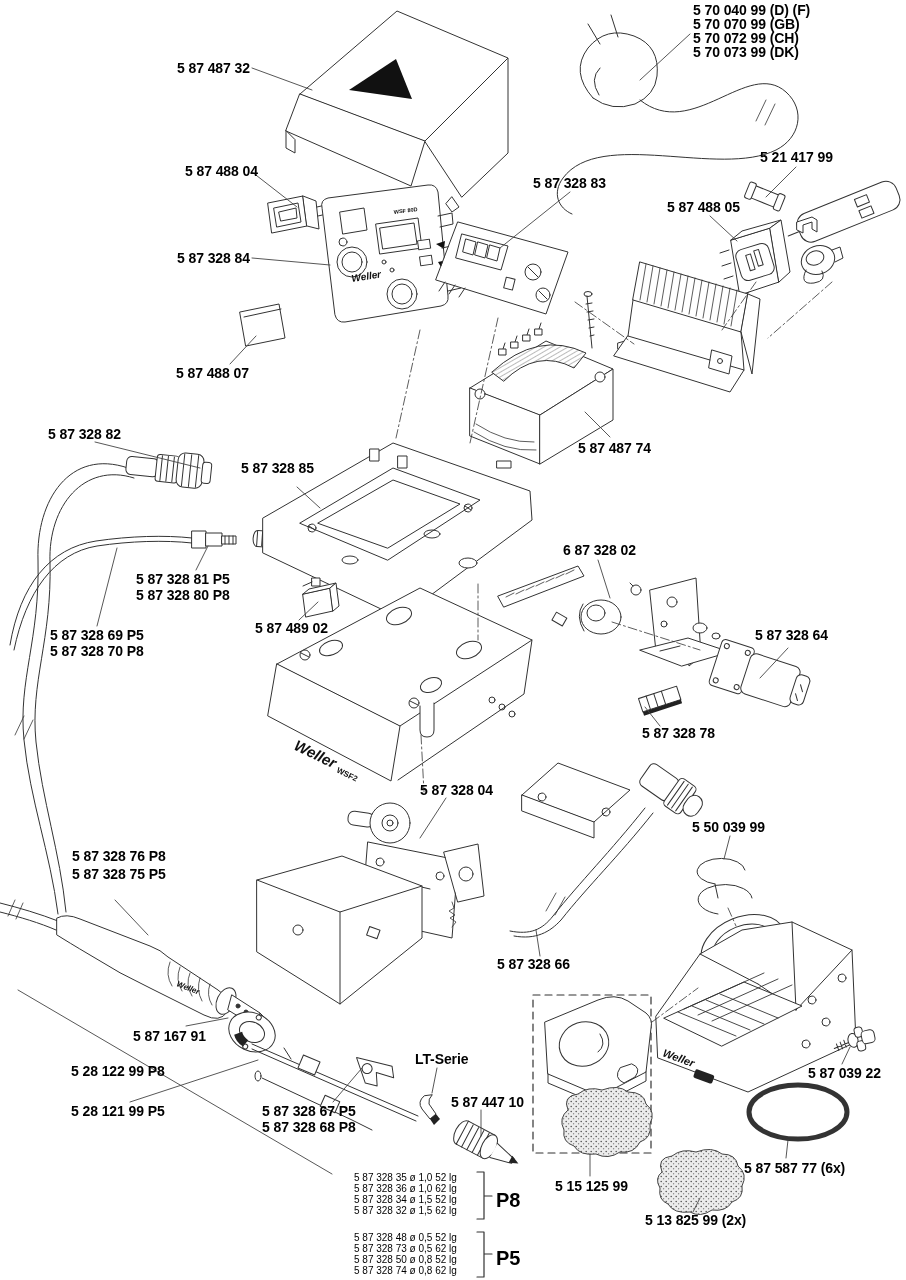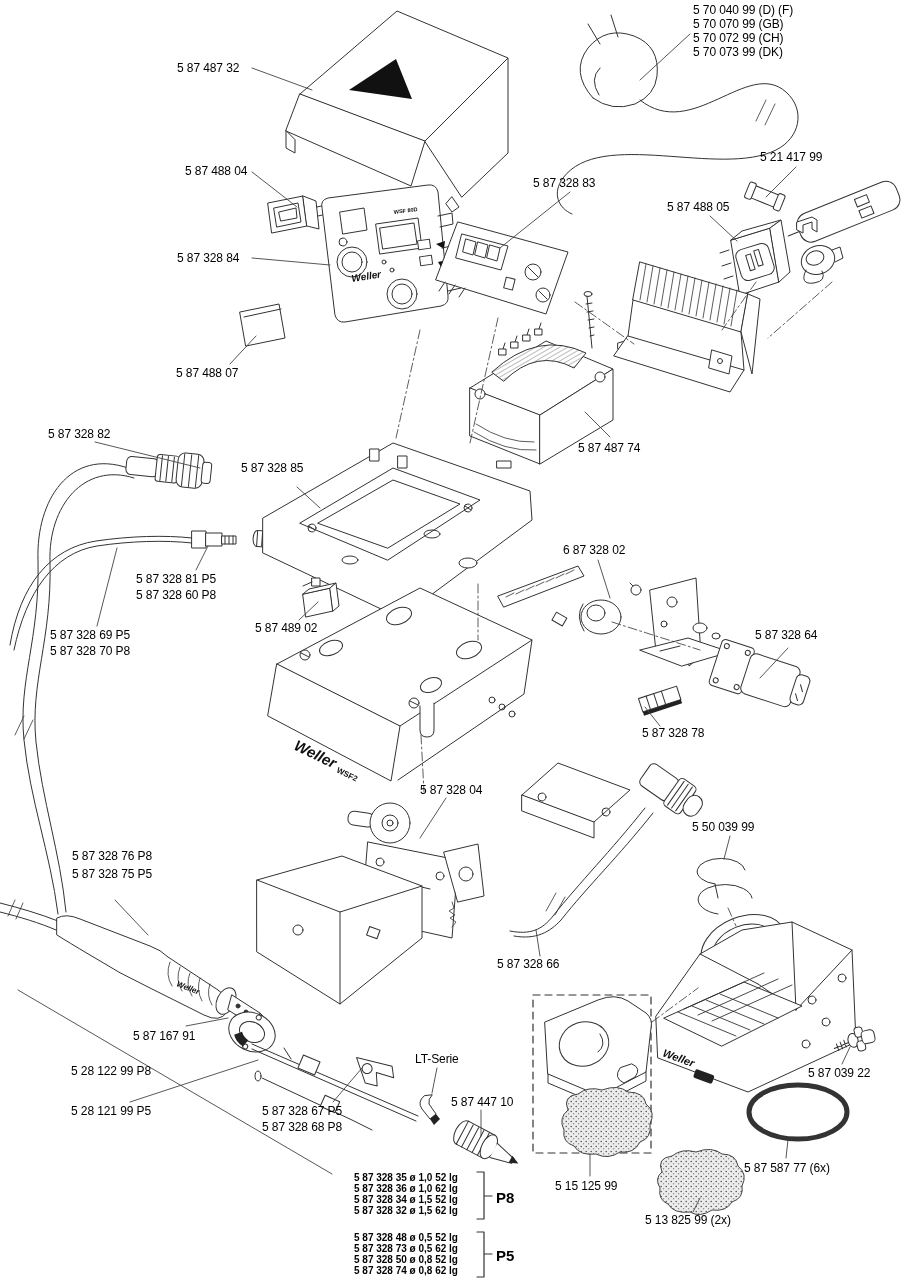--- a/index.html
+++ b/index.html
@@ -1,22 +1,22 @@
 <!DOCTYPE html>
 <html><head>
 <meta charset="utf-8">
 <style>
   html,body{margin:0;padding:0;background:#fff;}
   .stage{position:relative;width:906px;height:1280px;background:#fff;overflow:hidden;
          font-family:"Liberation Sans",sans-serif;}
   .stage svg{position:absolute;left:0;top:0;}
-  .lbl{position:absolute;font-weight:normal;font-size:12px;line-height:14px;color:#000;
+  .lbl{position:absolute;font-weight:bold;font-size:14px;line-height:14px;color:#000;
        white-space:nowrap;letter-spacing:-0.1px;}
-  .tip{position:absolute;font-weight:bold;font-size:10px;line-height:11px;color:#000;white-space:nowrap;}
-  .grp{position:absolute;font-weight:bold;font-size:15px;color:#000;white-space:nowrap;}
+  .tip{position:absolute;font-weight:normal;font-size:10px;line-height:11px;color:#000;white-space:nowrap;}
+  .grp{position:absolute;font-weight:bold;font-size:20px;color:#000;white-space:nowrap;}
 </style>
 </head>
 <body>
 
 <div class="stage">
 
 <svg width="906" height="1280" viewBox="0 0 906 1280">
 <defs>
   <pattern id="stip" width="5" height="5" patternUnits="userSpaceOnUse">
     <rect width="5" height="5" fill="#ececec"></rect>
@@ -458,21 +458,21 @@
 <div class="lbl" style="left:185px;top:164px">5 87 488 04</div>
 <div class="lbl" style="left:177px;top:251px">5 87 328 84</div>
 <div class="lbl" style="left:533px;top:176px">5 87 328 83</div>
 <div class="lbl" style="left:760px;top:150px">5 21 417 99</div>
 <div class="lbl" style="left:667px;top:200px">5 87 488 05</div>
 <div class="lbl" style="left:176px;top:366px">5 87 488 07</div>
 <div class="lbl" style="left:48px;top:427px">5 87 328 82</div>
 <div class="lbl" style="left:241px;top:461px">5 87 328 85</div>
 <div class="lbl" style="left:578px;top:441px">5 87 487 74</div>
 <div class="lbl" style="left:136px;top:572px">5 87 328 81 P5</div>
-<div class="lbl" style="left:136px;top:588px">5 87 328 60 P8</div>
+<div class="lbl" style="left:136px;top:588px">5 87 328 80 P8</div>
 <div class="lbl" style="left:255px;top:621px">5 87 489 02</div>
 <div class="lbl" style="left:50px;top:628px">5 87 328 69 P5</div>
 <div class="lbl" style="left:50px;top:644px">5 87 328 70 P8</div>
 <div class="lbl" style="left:563px;top:543px">6 87 328 02</div>
 <div class="lbl" style="left:755px;top:628px">5 87 328 64</div>
 <div class="lbl" style="left:642px;top:726px">5 87 328 78</div>
 <div class="lbl" style="left:420px;top:783px">5 87 328 04</div>
 <div class="lbl" style="left:692px;top:820px">5 50 039 99</div>
 <div class="lbl" style="left:72px;top:867px">5 87 328 75 P5</div>
 <div class="lbl" style="left:72px;top:849px">5 87 328 76 P8</div>

